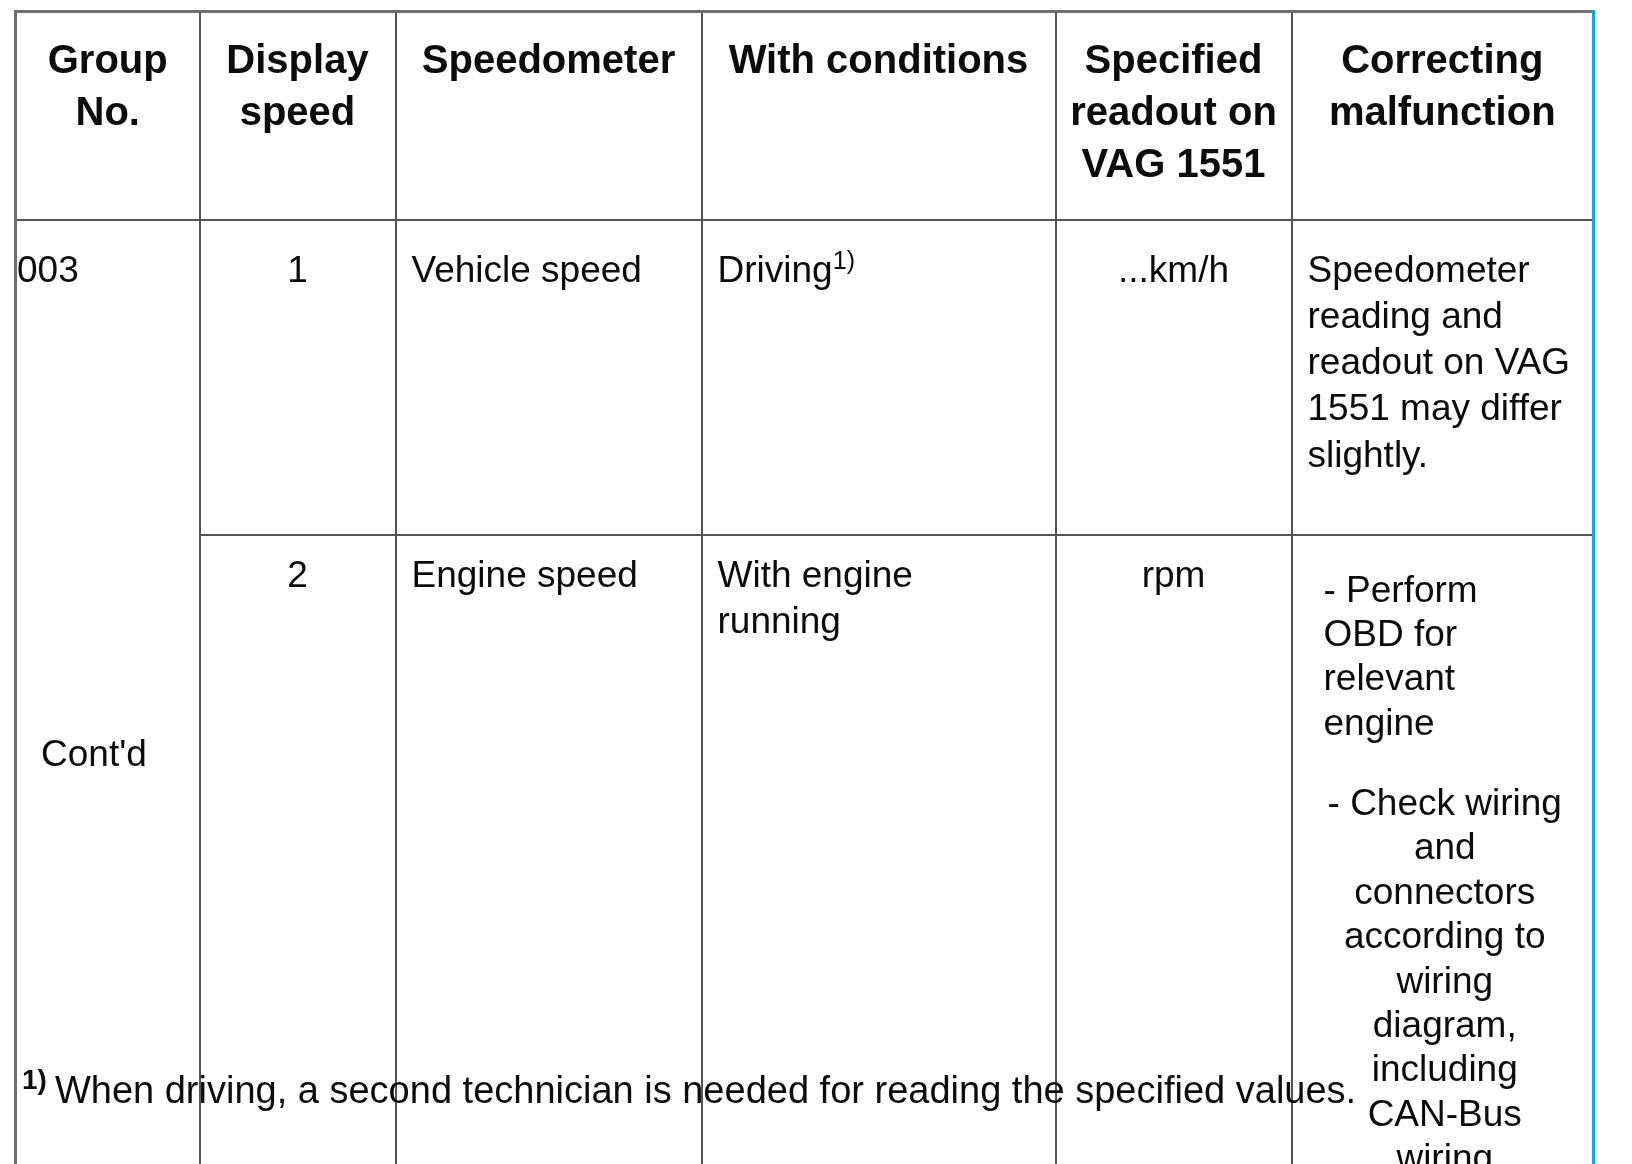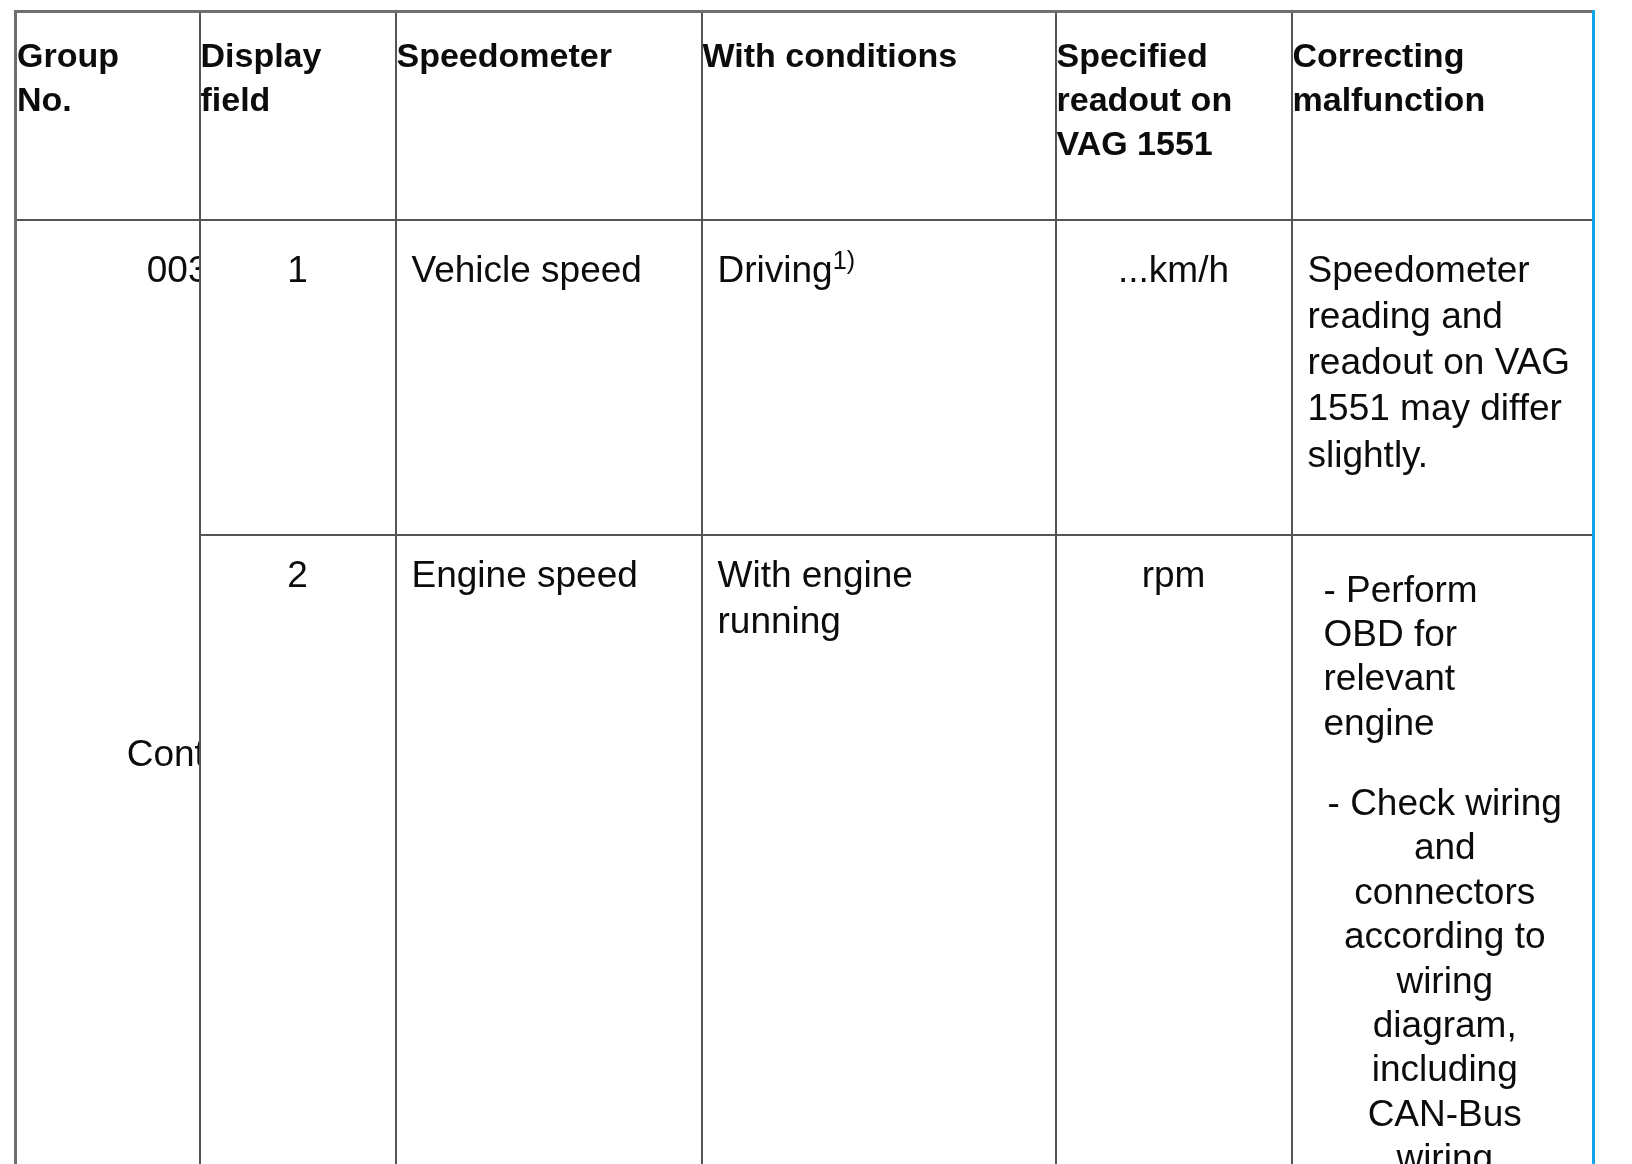--- a/index.html
+++ b/index.html
@@ -40,37 +40,37 @@
   .vag th.first, .vag td.first { border-left: 3px solid #6f6f6f; }
   .vag th.last, .vag td.last { border-right: 3px solid #0ea5e9; }
   .vag tr.r2 td, .vag td.group-cell { border-bottom: 8px solid #0a0a0a; }
 
   .vag thead tr { height: 208px; }
   .vag tr.r1 { height: 315px; }
   .vag tr.r2 { height: 497px; }
 
   .vag th {
     font-weight: bold;
-    font-size: 34px;
+    font-size: 40px;
     line-height: 1.3;
-    text-align: left;
+    text-align: center;
     padding-top: 20px;
     white-space: pre-line;
   }
   .vag tr.r1 td { padding-top: 26px; }
   .vag tr.r2 td { padding-top: 16px; }
   .vag td.center { text-align: center; }
   .vag td.lpad { padding-left: 15px; padding-right: 10px; }
 
   .vag td.group-cell { position: relative; }
   .group-top, .group-bottom {
     position: absolute;
-    left: 10px;
+    left: 0;
     width: 100%;
-    text-align: right;
+    text-align: left;
   }
   .group-top { top: 26px; }
   .group-bottom { top: 510px; padding-left: 24px; }
 
   .vag td.correcting2 { padding-top: 40px; line-height: 1.2; }
   .vag td.correcting2 p { margin: 16px; }
   .vag td.correcting2 p + p { margin-top: 36px; text-align: center; }
 
   sup.fnref {
     font-size: 68%;
@@ -105,21 +105,21 @@
         <col class="c3">
         <col class="c4">
         <col class="c5">
         <col class="c6">
     </colgroup>
     <thead>
       <tr>
         <th class="first">Group
 No.</th>
         <th>Display
-field</th>
+speed</th>
         <th>Speedometer</th>
         <th>With conditions</th>
         <th>Specified
 readout on
 VAG 1551</th>
         <th class="last">Correcting
 malfunction</th>
       </tr>
     </thead>
     <tbody>
@@ -140,14 +140,17 @@
         <td class="lpad">With engine running</td>
         <td class="center">rpm</td>
         <td class="lpad last correcting2">
           <p>- Perform OBD for relevant engine</p>
           <p>- Check wiring and connectors according to wiring diagram, including CAN-Bus wiring</p>
         </td>
       </tr>
     </tbody>
   </table>
 
+  <div class="footnote">
+    <sup class="fn-marker">1)</sup><span>When driving, a second technician is needed for reading the specified values.</span>
+  </div>
 
 </div>
 
 </body></html>

